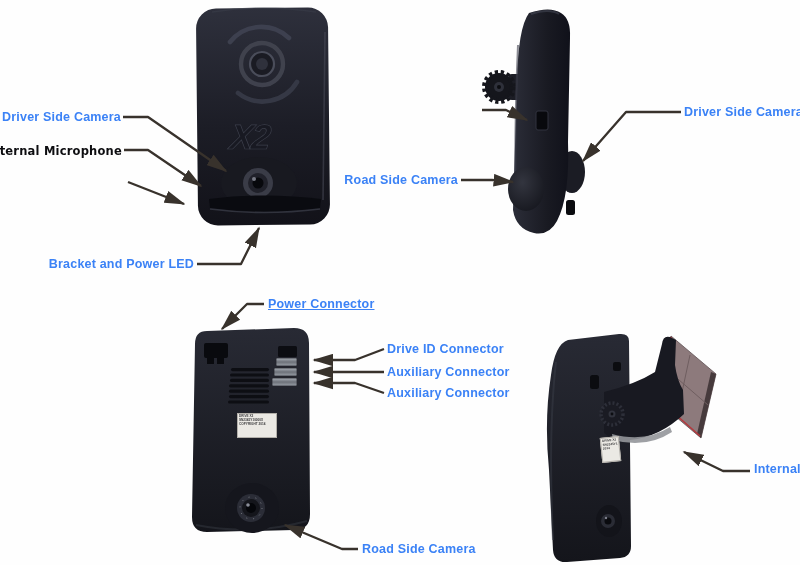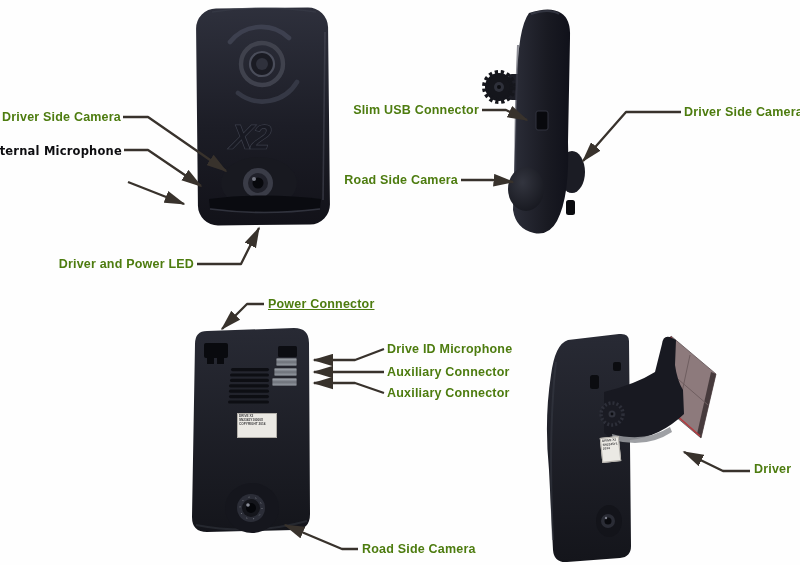--- a/index.html
+++ b/index.html
@@ -1,19 +1,19 @@
 <!DOCTYPE html>
 <html><head>
 <meta charset="utf-8">
 <style>
   html,body{margin:0;padding:0;background:#ffffff;}
   #stage{position:relative;width:800px;height:565px;background:#fefefe;overflow:hidden;
          font-family:"Liberation Sans",sans-serif;}
   #diagram-svg{position:absolute;left:0;top:0;}
-  .callout{position:absolute;font:700 12.5px "Liberation Sans",sans-serif;color:#4d7c0f;
+  .callout{position:absolute;font:700 12.5px "Liberation Sans",sans-serif;color:#3b82f6;
            letter-spacing:.2px;white-space:nowrap;line-height:15px;}
   .callout.em{font-family:"DejaVu Sans",sans-serif;font-size:11.5px;color:#0d0d10;}
   .sticker{position:absolute;background:#ebe9e4;border:1px solid #b3b0aa;overflow:hidden;}
   .sticker .inner{font:700 6px "Liberation Sans",sans-serif;color:#3c3c3e;line-height:1.25;
                   transform:scale(0.52);transform-origin:0 0;padding:1px 2px;white-space:nowrap;}
   .sticker.tilt{transform:rotate(-6deg);}
 </style>
 </head>
 <body>
 
@@ -186,30 +186,29 @@
     <path d="M384,349 L355,360 H314" marker-end="url(#ah)"></path>
     <path d="M384,372 H314" marker-end="url(#ah)"></path>
     <path d="M384,393 L355,383 H314" marker-end="url(#ah)"></path>
     <path d="M358,549 H342 L285,525" marker-end="url(#ah)"></path>
     <path d="M750,471 H723 L684,452" marker-end="url(#ah)"></path>
   </g>
 </svg>
 
 <div class="callout" style="right:679px;top:110px;">Driver Side Camera</div>
 <div class="callout em" style="right:678px;top:144px;">Internal Microphone</div>
-<div class="callout" style="right:606px;top:257px;">Driver and Power LED</div>
-<div class="callout" style="right:321px;top:103px;">Slim USB Connector</div>
+<div class="callout" style="right:606px;top:257px;">Bracket and Power LED</div>
 <div class="callout" style="right:342px;top:173px;">Road Side Camera</div>
 <div class="callout" style="left:684px;top:105px;">Driver Side Camera</div>
 <div class="callout" style="left:268px;top:297px;text-decoration:underline;">Power Connector</div>
-<div class="callout" style="left:387px;top:342px;">Drive ID Microphone</div>
+<div class="callout" style="left:387px;top:342px;">Drive ID Connector</div>
 <div class="callout" style="left:387px;top:365px;">Auxiliary Connector</div>
 <div class="callout" style="left:387px;top:386px;">Auxiliary Connector</div>
 <div class="callout" style="left:362px;top:542px;">Road Side Camera</div>
-<div class="callout" style="left:754px;top:462px;">Driver</div>
+<div class="callout" style="left:754px;top:462px;">Internal</div>
 
 <div class="sticker" style="left:237px;top:413px;width:38px;height:23px;">
   <div class="inner">
     <div>DRIVE X2</div>
     <div>SN2345Y10000X</div>
     <div>COPYRIGHT 2014</div>
   </div>
 </div>
 <div class="sticker tilt" style="left:601px;top:437px;width:17px;height:23px;">
   <div class="inner">

